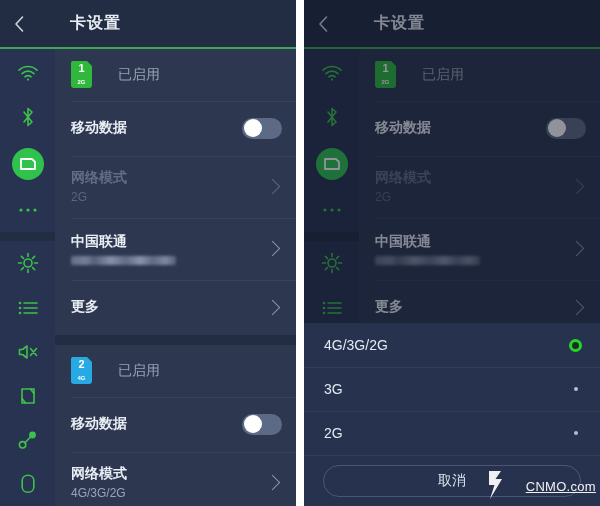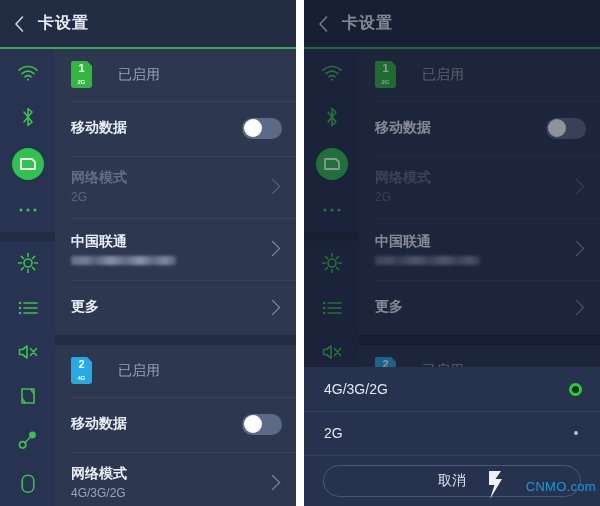--- a/index.html
+++ b/index.html
@@ -14,21 +14,21 @@
   .panel{
     position:absolute;top:0;width:296px;height:506px;
     background:#2d3850;overflow:hidden;
   }
   .panel.left{left:0;}
   .panel.right{left:304px;}
 
   
   .header{
     position:relative;height:47px;background:#222d44;
-    display:flex;align-items:center;
+    display:flex;align-items:center;gap:32px;
   }
   .header .back{
     width:38px;height:47px;display:flex;align-items:center;justify-content:center;
     cursor:pointer;
   }
   .header .back svg{display:block;}
   .header .title{
     color:#e8ecf3;font-size:16px;font-weight:bold;letter-spacing:1px;
   }
   .green-rule{height:1.5px;background:#3ea657;width:100%;}
@@ -156,21 +156,21 @@
   }
 
   
   .watermark{
     position:absolute;right:4px;bottom:4px;display:flex;align-items:center;
     opacity:.93;pointer-events:none;
   }
   .wm-mark{width:34px;height:34px;position:relative;margin-right:5px;}
   .wm-txt{display:flex;flex-direction:column;line-height:1;}
   .wm-cn{color:#ffffff;font-size:19px;font-weight:bold;letter-spacing:0px;}
-  .wm-en{color:#0ea5e9;font-size:13px;letter-spacing:.3px;margin-top:2px;}
+  .wm-en{color:#ffffff;font-size:13px;letter-spacing:.3px;margin-top:2px;text-decoration:underline;}
 </style>
 </head>
 <body>
 
 <div class="stage">
 
   <div class="panel left">
 
     <div class="header">
       <div class="back">
@@ -488,20 +488,25 @@
 
     <div class="dialog">
 
       <div class="opt">
         <div class="otext">4G/3G/2G</div>
         <div class="spacer"></div>
         <div class="radio-on"></div>
       </div>
 
 
+      <div class="opt">
+        <div class="otext">3G</div>
+        <div class="spacer"></div>
+        <div class="radio-off"></div>
+      </div>
 
       <div class="opt">
         <div class="otext">2G</div>
         <div class="spacer"></div>
         <div class="radio-off"></div>
       </div>
 
       <div class="dlg-foot">
         <div class="cancel-btn">取消</div>
       </div>

